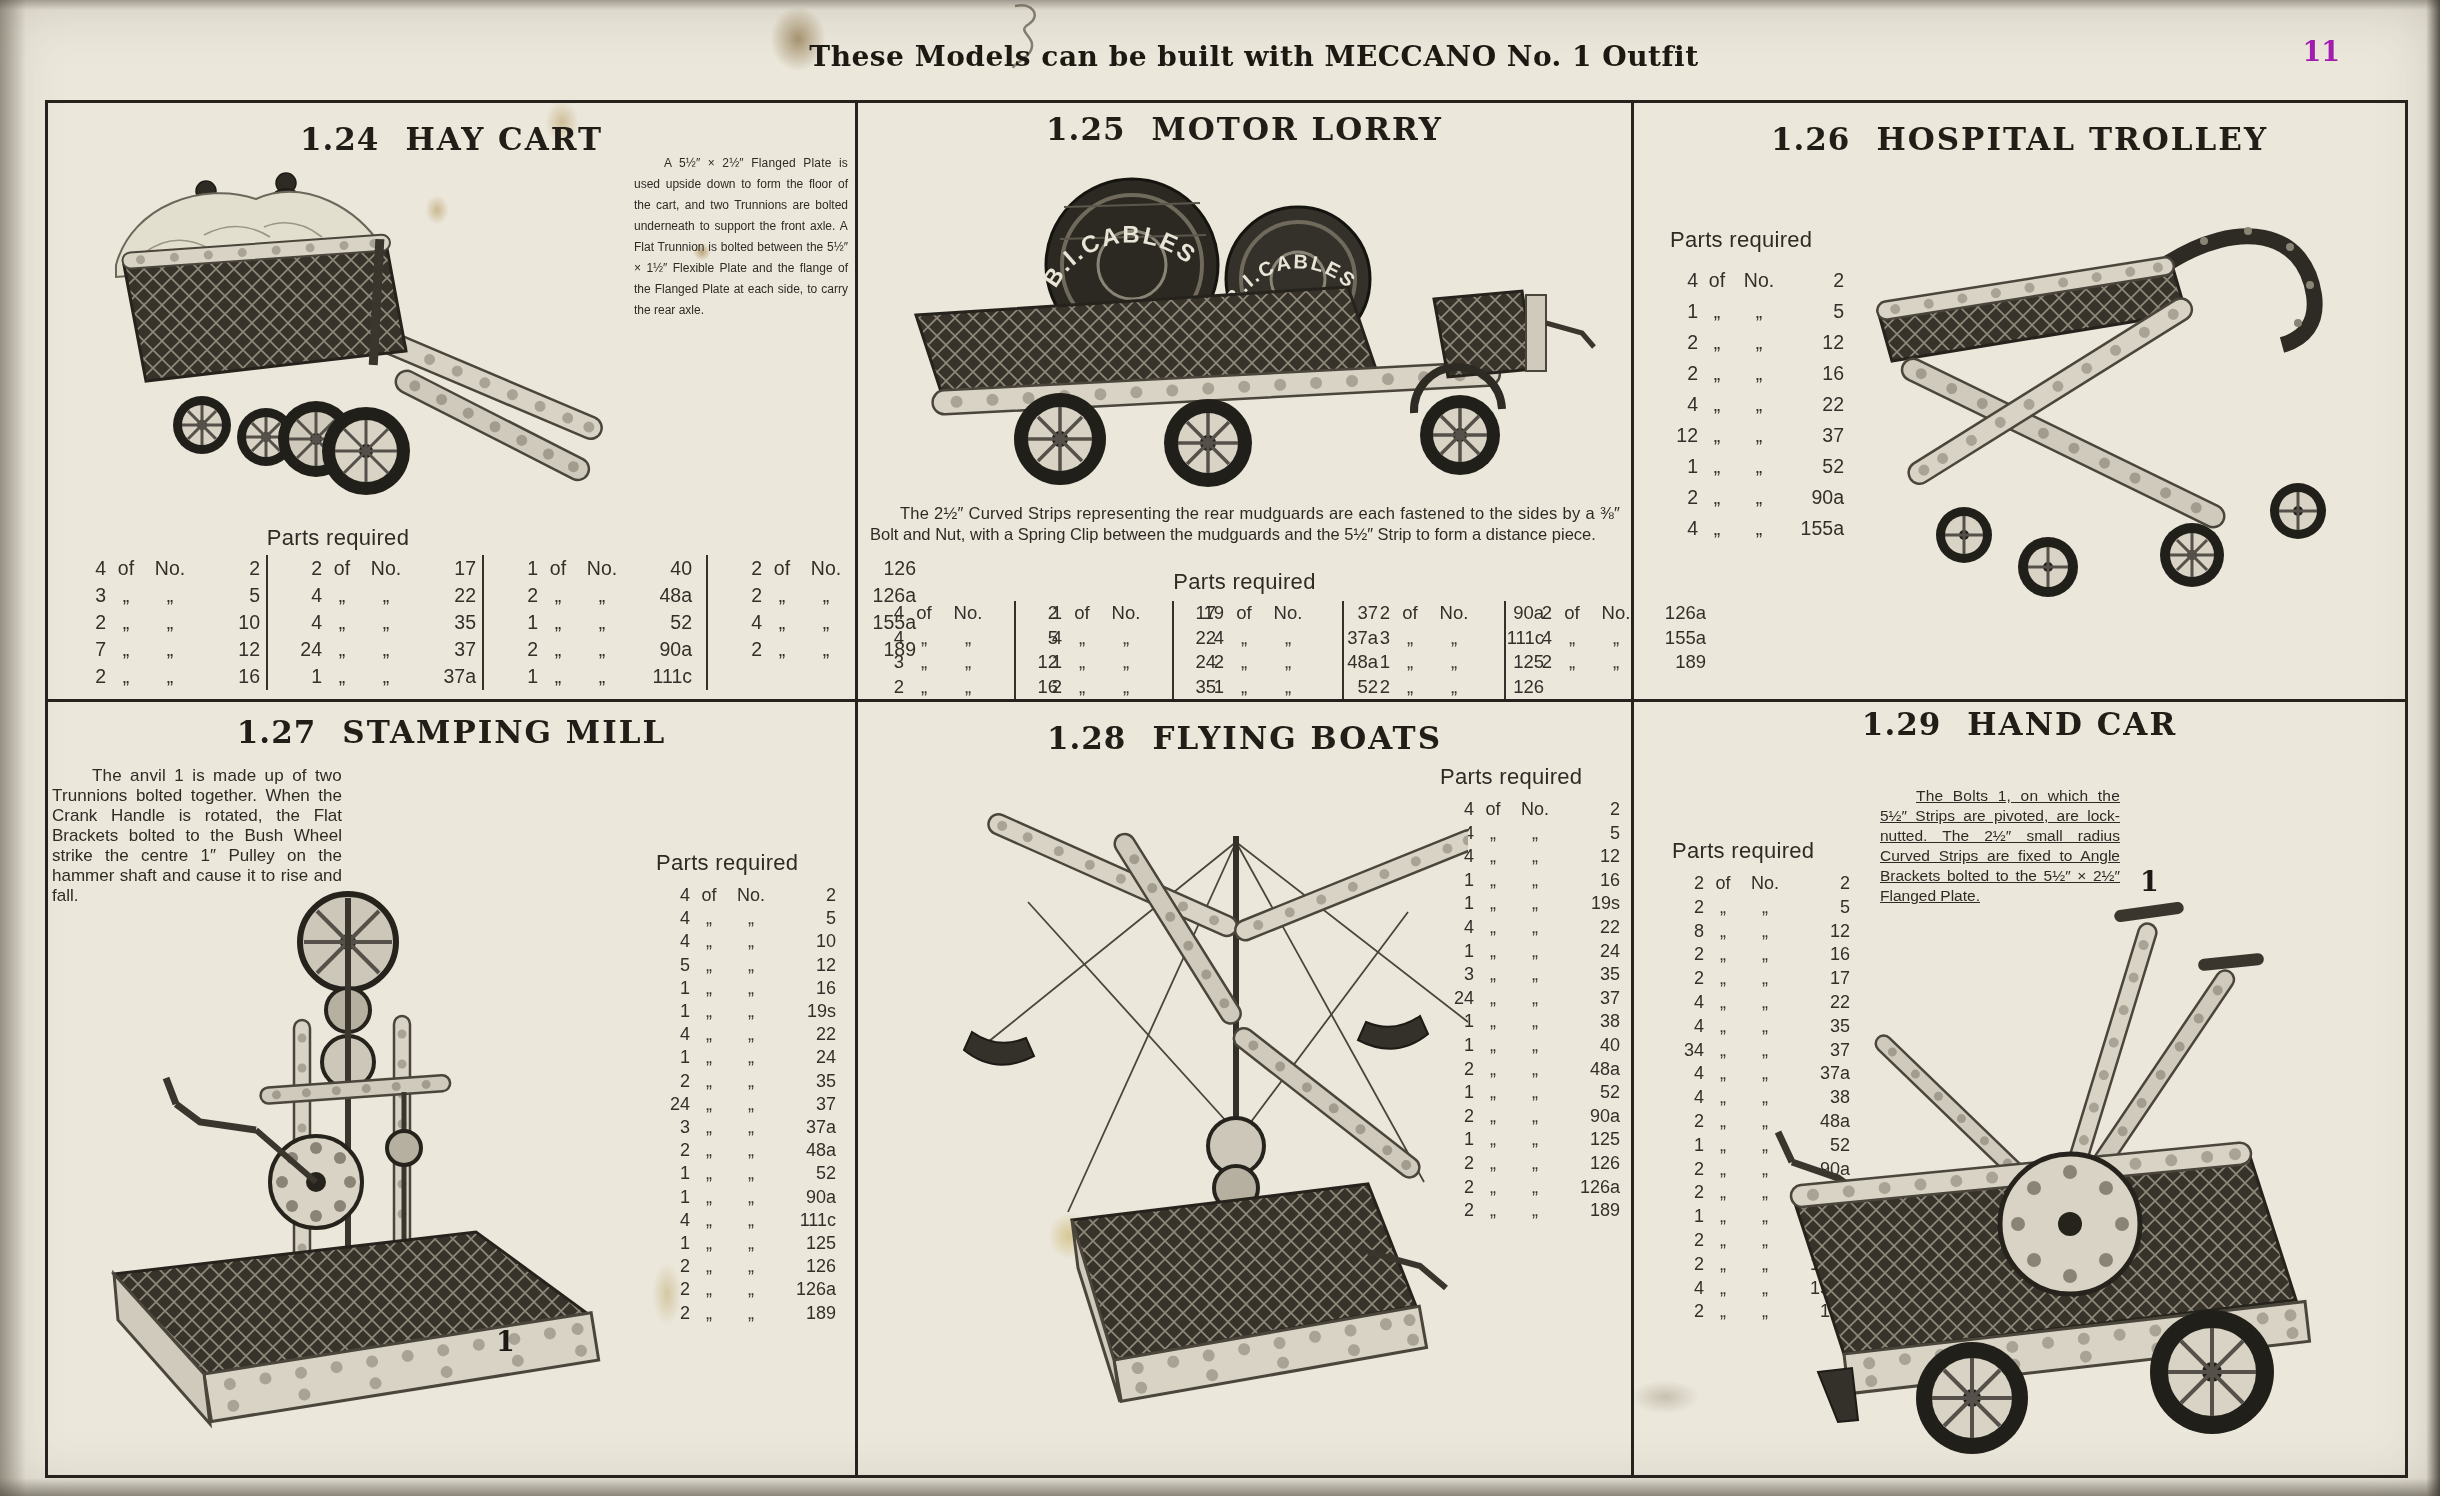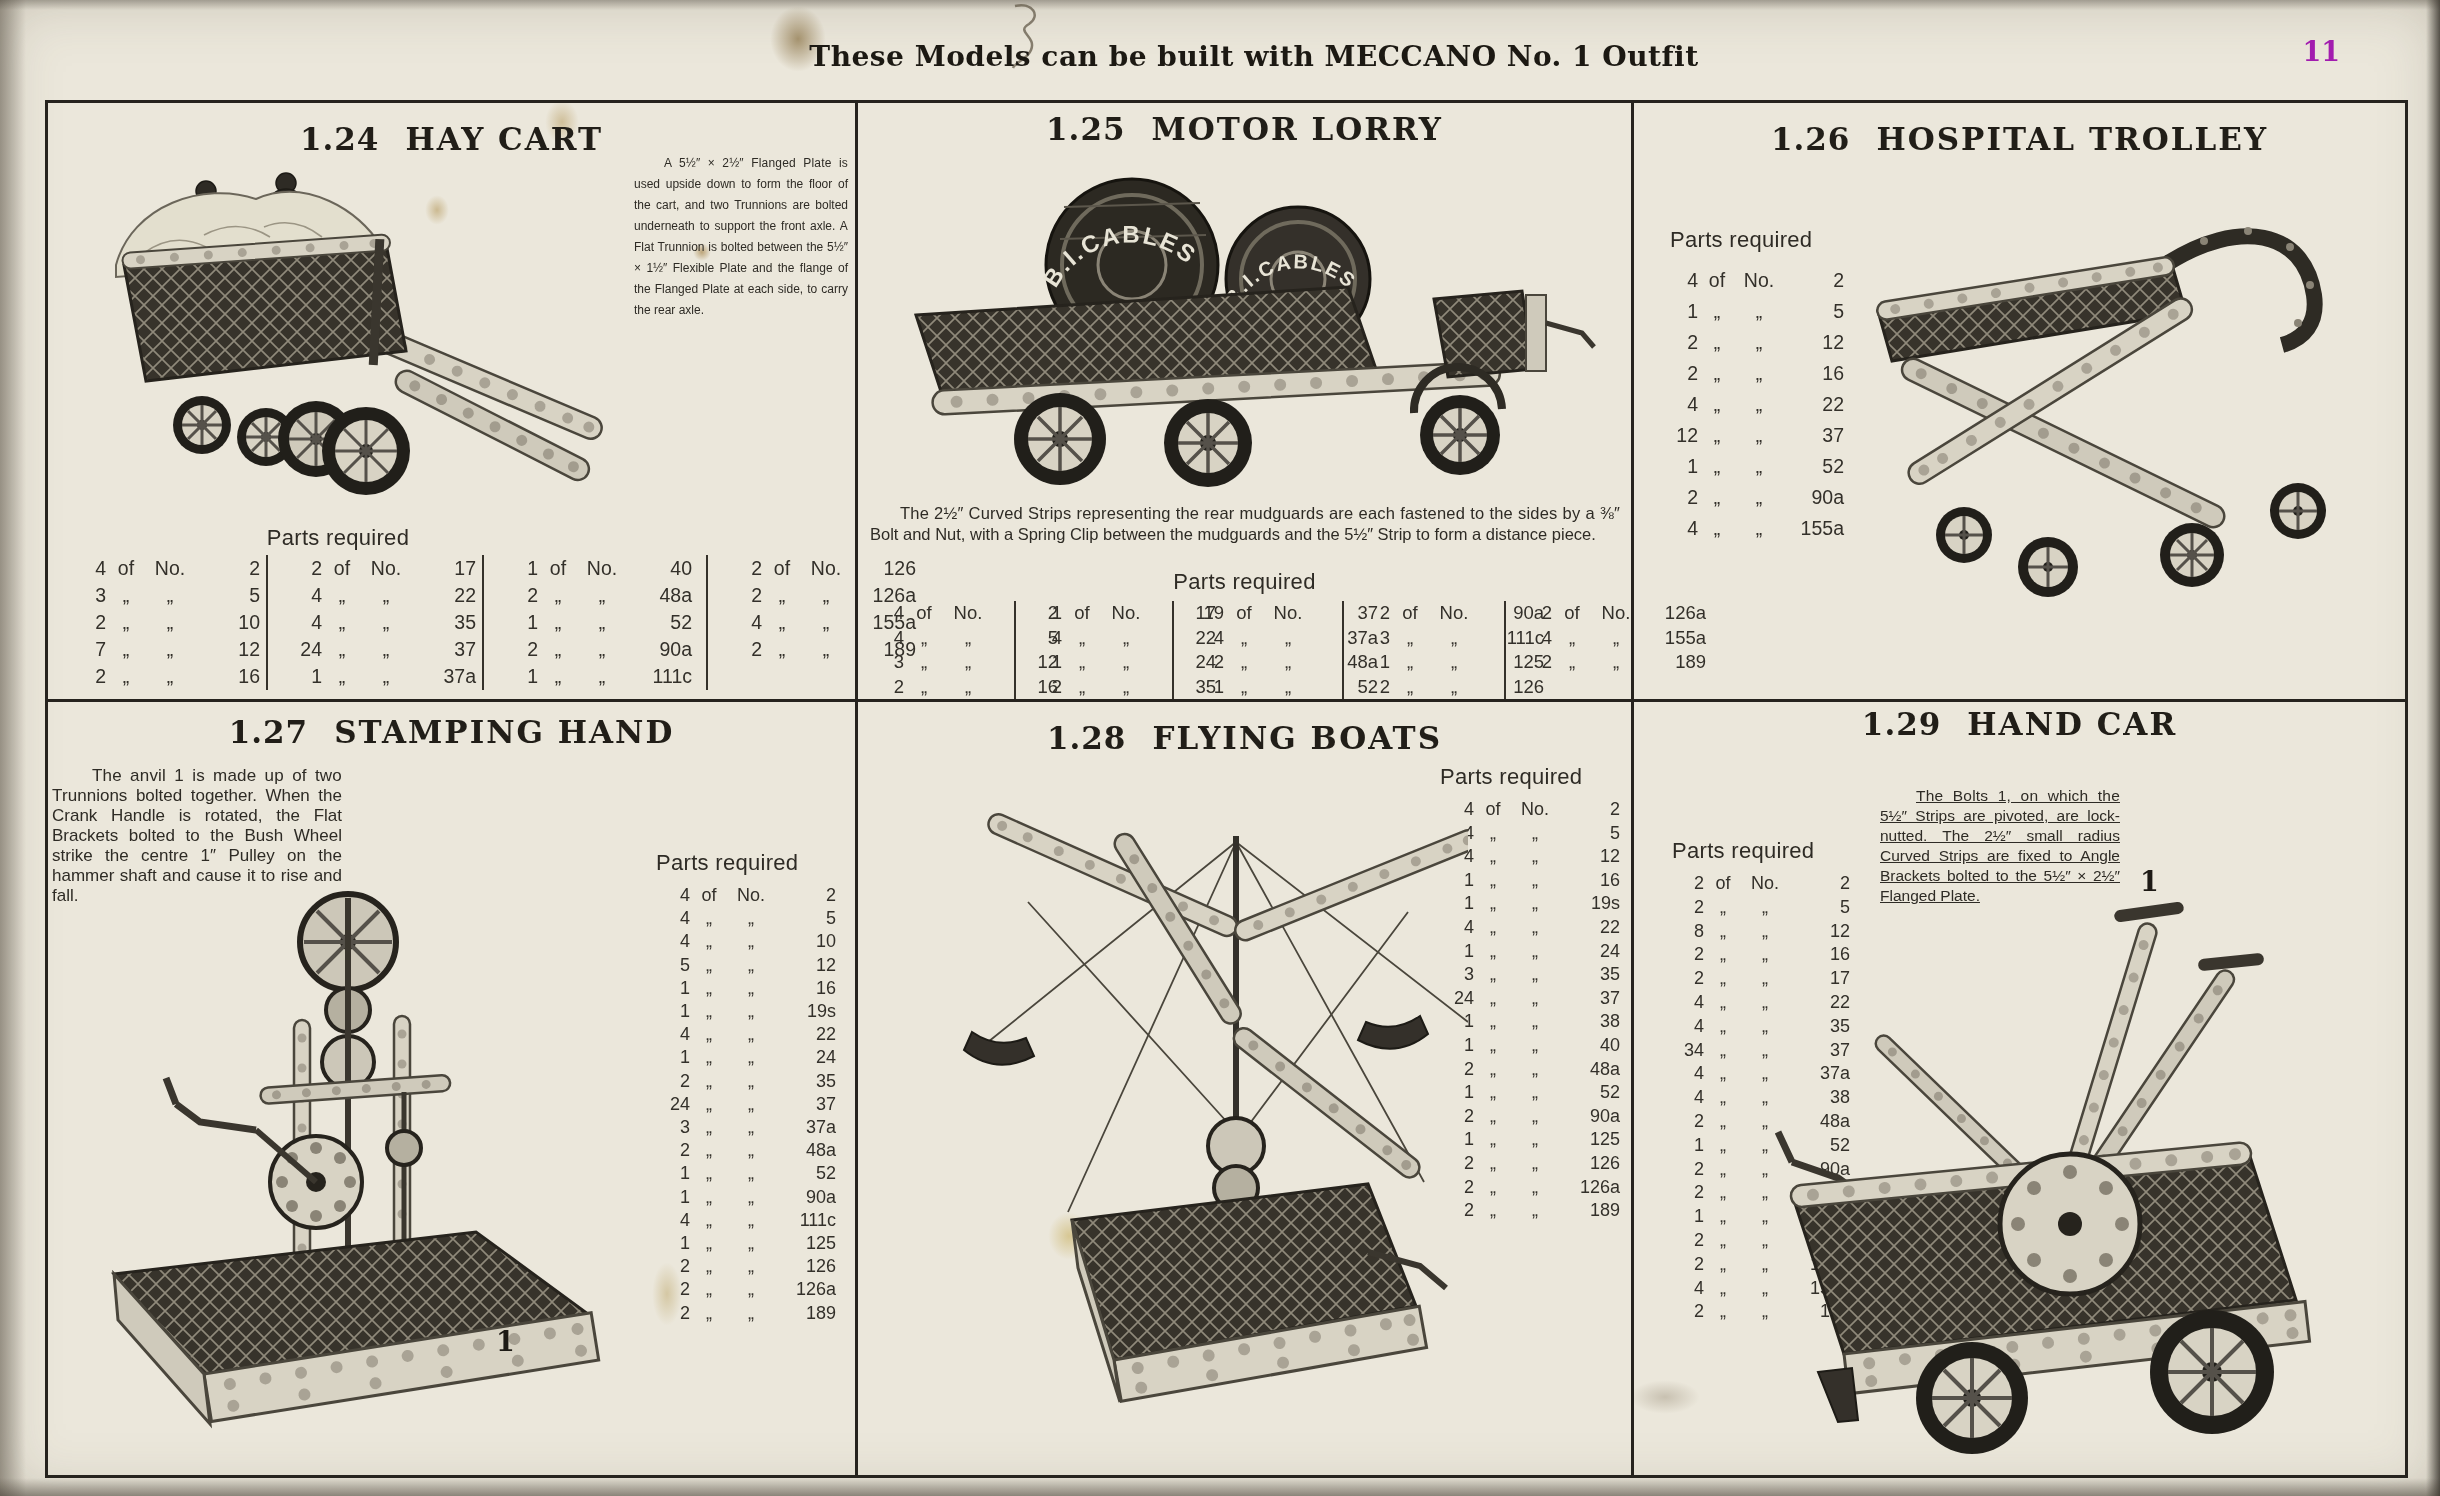--- a/index.html
+++ b/index.html
@@ -676,21 +676,21 @@
             <circle cx="446" cy="348" r="28" fill="#211f1a"></circle>
             <circle cx="446" cy="348" r="19" fill="#d8d3c4"></circle>
             <circle cx="446" cy="348" r="5" fill="#211f1a"></circle>
             <path d="M446,329 v38 M427,348 h38" stroke="#55514a" stroke-width="3"></path>
           </g>
       </svg>
     </div>
 
     <div class="panel" id="p127">
       <div class="ptitle" style="top:12px;">
-        <span class="tnum">1.27</span><span>STAMPING HAND</span>
+        <span class="tnum">1.27</span><span>STAMPING MILL</span>
       </div>
       <div class="desc" style="left:4px;top:64px;width:290px;font-size:17px;line-height:20px;">
         <span class="indent" style="width:40px;"></span><span>The anvil 1 is made up of two Trunnions bolted together. When the Crank Handle is rotated, the Flat Brackets bolted to the Bush Wheel strike the centre 1″ Pulley on the hammer shaft and cause it to rise and fall.</span>
       </div>
 
       <svg style="left:0;top:150px;" width="620" height="620" viewBox="0 0 620 620">
         <defs>
           <pattern id="xh4" width="18" height="18" patternUnits="userSpaceOnUse">
             <rect width="18" height="18" fill="#37332b"></rect>
             <path d="M0,0 L18,18 M18,0 L0,18" stroke="#8f897a" stroke-width="1.6"></path>

